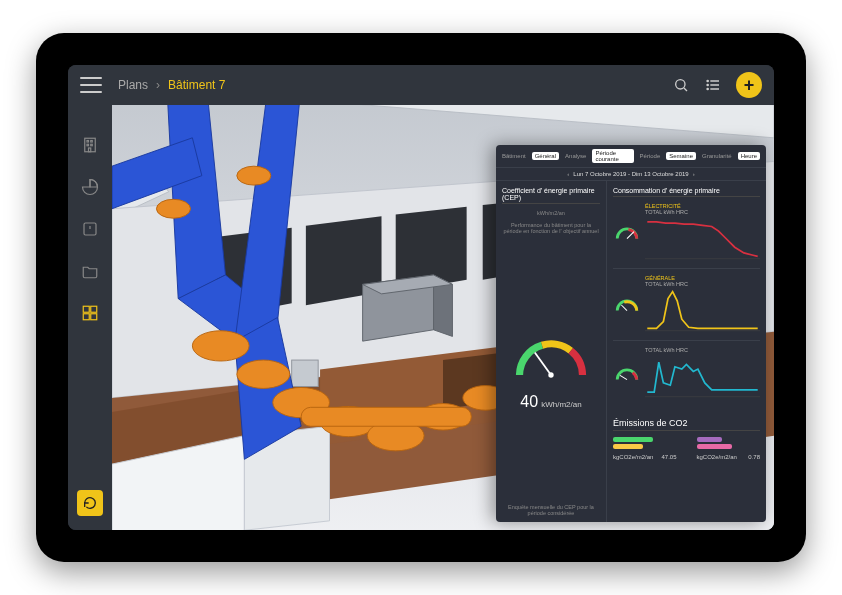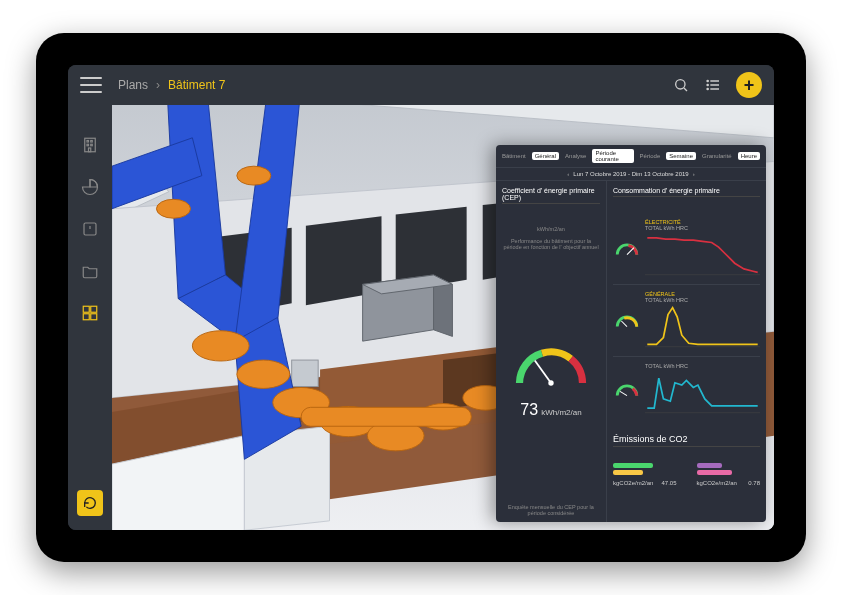--- a/index.html
+++ b/index.html
@@ -126,21 +126,21 @@
     gap: 4px; padding: 3px 0;
     font-size: 6px; color: #ddd;
     border-bottom: 1px solid #3a3f4a;
   }
   .date-nav .arrow { cursor: pointer; color: #aaa; }
   .panel-body { flex: 1; display: flex; overflow: hidden; }
   .pcol { flex: 1; display: flex; flex-direction: column; padding: 6px; gap: 6px; }
   .pcol.left { border-right: 1px solid #3a3f4a; }
   .section-title {
     font-size: 7px; color: #fff;
-    border-bottom: 1px solid #444; padding-bottom: 2px; margin-bottom: 16px;
+    border-bottom: 1px solid #444; padding-bottom: 2px; margin-bottom: 0;
   }
   .cep-block {
     display: flex; flex-direction: column; align-items: center;
     flex: 1; justify-content: center; gap: 6px;
   }
   .gauge { width: 90px; height: 60px; }
   .cep-value {
     font-size: 16px; color: #fff; font-weight: 300;
     display: flex; align-items: baseline; gap: 3px;
   }
@@ -333,21 +333,21 @@
               <div class="tiny-note">Performance du bâtiment pour la période en fonction de l' objectif annuel</div>
               <div class="cep-block">
                 <svg class="gauge" viewBox="0 0 100 60">
                   <path d="M 15 50 A 35 35 0 0 1 40 17" fill="none" stroke="#4ad66d" stroke-width="8"></path>
                   <path d="M 40 17 A 35 35 0 0 1 72 23" fill="none" stroke="#f0c419" stroke-width="8"></path>
                   <path d="M 72 23 A 35 35 0 0 1 85 50" fill="none" stroke="#d83040" stroke-width="8"></path>
                   <line x1="50" y1="50" x2="32" y2="25" stroke="#fff" stroke-width="2"></line>
                   <circle cx="50" cy="50" r="3" fill="#fff"></circle>
                 </svg>
                 <div class="cep-value">
-                  <span>73</span>
+                  <span>40</span>
                   <span class="unit">kWh/m2/an</span>
                 </div>
               </div>
               <div class="tiny-note">Enquête mensuelle du CEP pour la période considérée</div>
             </div>
 
             <div class="pcol">
               <div class="section-title">Consommation d' énergie primaire</div>
 
               <div class="mini-row">

